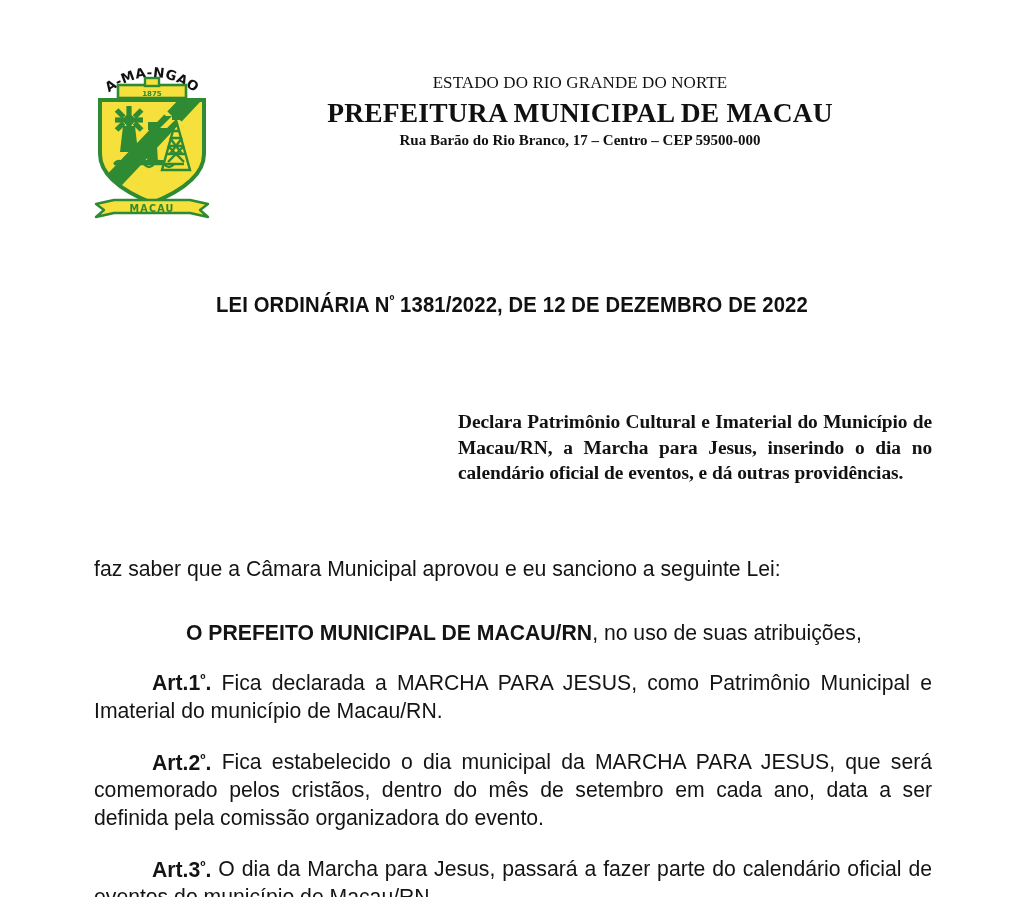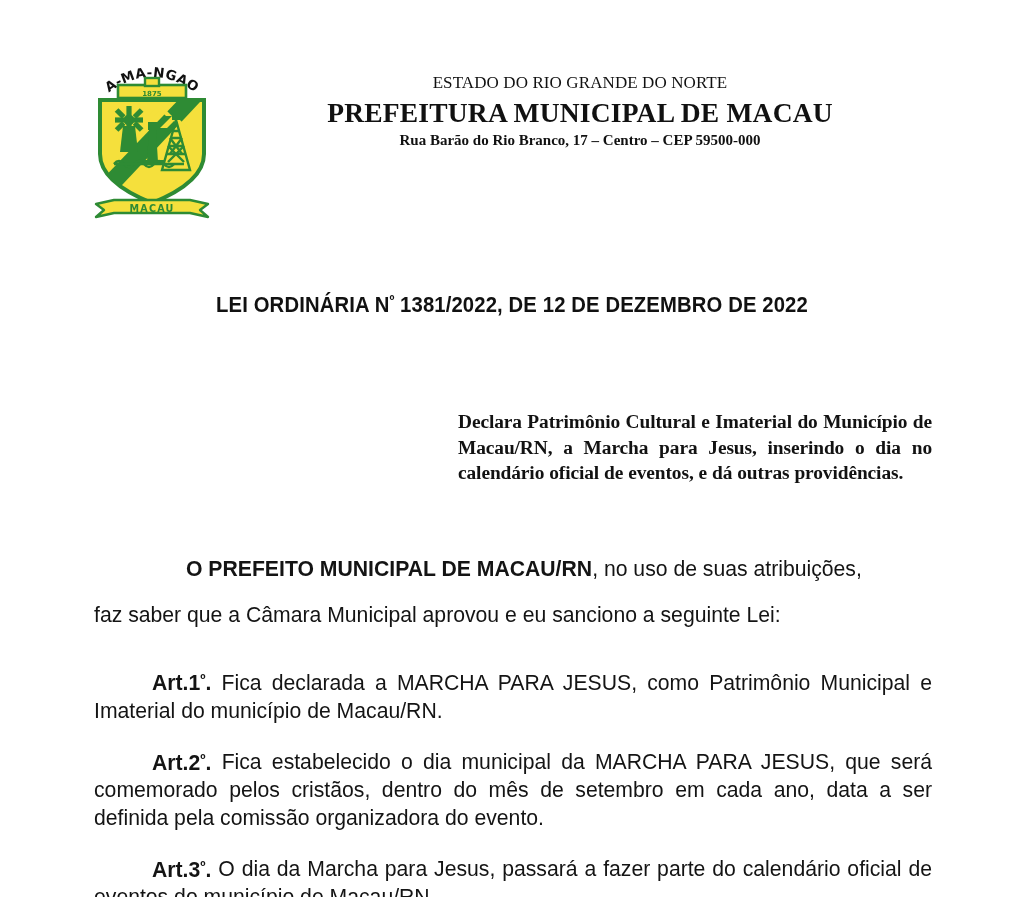--- a/index.html
+++ b/index.html
@@ -233,23 +233,23 @@
       <div class="lh-addr">Rua Barão do Rio Branco, 17 – Centro – CEP 59500-000</div>
     </div>
   </div>
 
   <div class="law-title"><span>LEI ORDINÁRIA N</span><span class="sup">º</span><span> 1381/2022, DE 12 DE DEZEMBRO DE 2022</span></div>
 
   <div class="ementa">Declara Patrimônio Cultural e Imaterial do Município de Macau/RN, a Marcha para Jesus, inserindo o dia no calendário oficial de eventos, e dá outras providências.</div>
 
   <div class="body-text">
 
+    <p class="para preamble-2">faz saber que a Câmara Municipal aprovou e eu sanciono a seguinte Lei:</p>
+
     <p class="para preamble-1"><b>O PREFEITO MUNICIPAL DE MACAU/RN</b><span>, no uso de suas atribuições,</span></p>
-
-    <p class="para preamble-2">faz saber que a Câmara Municipal aprovou e eu sanciono a seguinte Lei:</p>
 
     <p class="para article"><b><span>Art.1</span><span class="sup-o">º</span><span>.</span></b><span> Fica declarada a MARCHA PARA JESUS, como Patrimônio Municipal e Imaterial do município de Macau/RN.</span></p>
 
     <p class="para article"><b><span>Art.2</span><span class="sup-o">º</span><span>.</span></b><span> Fica estabelecido o dia municipal da MARCHA PARA JESUS, que será comemorado pelos cristãos, dentro do mês de setembro em cada ano, data a ser definida pela comissão organizadora do evento.</span></p>
 
     <p class="para article"><b><span>Art.3</span><span class="sup-o">º</span><span>.</span></b><span> O dia da Marcha para Jesus, passará a fazer parte do calendário oficial de eventos do município de Macau/RN.</span></p>
 
   </div>
 </div>
 

